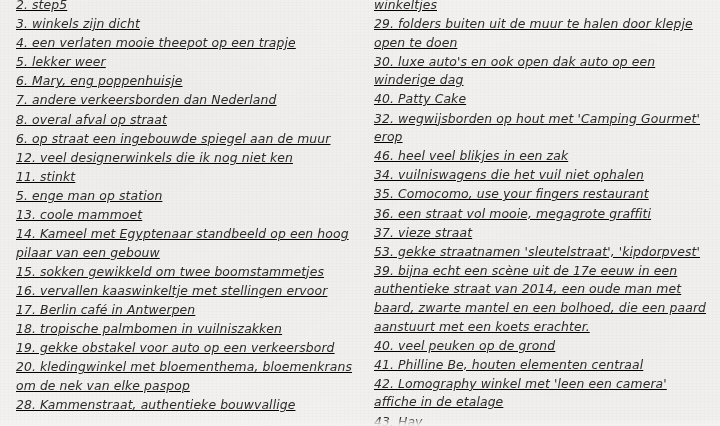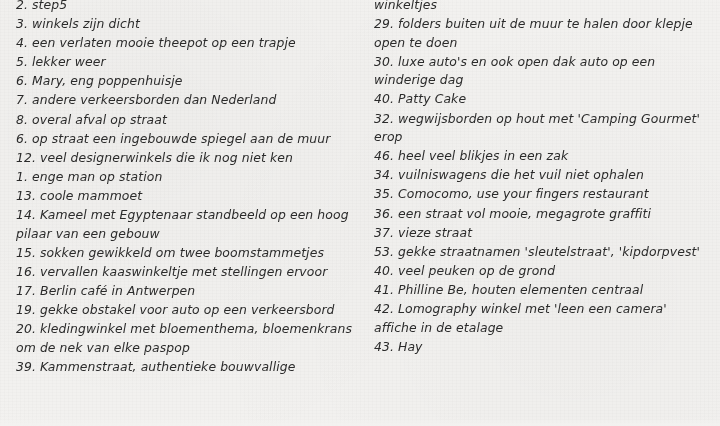--- a/index.html
+++ b/index.html
@@ -19,20 +19,21 @@
     width: 720px;
     height: 426px;
     background-color: #f3f2f0;
     background-image:
       repeating-linear-gradient(0deg, rgba(0,0,0,0.012) 0px, rgba(0,0,0,0.012) 1px, rgba(255,255,255,0) 1px, rgba(255,255,255,0) 3px),
       repeating-linear-gradient(90deg, rgba(0,0,0,0.012) 0px, rgba(0,0,0,0.012) 1px, rgba(255,255,255,0) 1px, rgba(255,255,255,0) 4px),
       radial-gradient(circle at 20% 30%, rgba(0,0,0,0.025) 0%, rgba(0,0,0,0) 55%),
       radial-gradient(circle at 80% 70%, rgba(0,0,0,0.02) 0%, rgba(0,0,0,0) 60%);
     overflow: hidden;
     box-sizing: border-box;
+    text-decoration: underline;
   }
   .columns {
     display: flex;
     flex-direction: row;
     width: 720px;
     height: 426px;
     box-sizing: border-box;
     padding: 0 12px 0 16px;
   }
   .col {
@@ -88,45 +89,48 @@
       <ul class="list">
         <li class="entry">2. step5</li>
         <li class="entry">3. winkels zijn dicht</li>
         <li class="entry">4. een verlaten mooie theepot op een trapje</li>
         <li class="entry">5. lekker weer</li>
         <li class="entry">6. Mary, eng poppenhuisje</li>
         <li class="entry">7. andere verkeersborden dan Nederland</li>
         <li class="entry">8. overal afval op straat</li>
         <li class="entry">6. op straat een ingebouwde spiegel aan de muur</li>
         <li class="entry">12. veel designerwinkels die ik nog niet ken</li>
-        <li class="entry">1. enge man op station</li>
+        <li class="entry">11. stinkt</li>
+        <li class="entry">5. enge man op station</li>
         <li class="entry">13. coole mammoet</li>
         <li class="entry">14. Kameel met Egyptenaar standbeeld op een hoog pilaar van een gebouw</li>
         <li class="entry">15. sokken gewikkeld om twee boomstammetjes</li>
         <li class="entry">16. vervallen kaaswinkeltje met stellingen ervoor</li>
         <li class="entry">17. Berlin café in Antwerpen</li>
+        <li class="entry">18. tropische palmbomen in vuilniszakken</li>
         <li class="entry">19. gekke obstakel voor auto op een verkeersbord</li>
         <li class="entry">20. kledingwinkel met bloementhema, bloemenkrans om de nek van elke paspop</li>
-        <li class="entry">39. Kammenstraat, authentieke bouwvallige</li>
+        <li class="entry">28. Kammenstraat, authentieke bouwvallige</li>
       </ul>
     </div>
 
     <div class="col col-right">
       <ul class="list">
         <li class="entry">winkeltjes</li>
         <li class="entry">29. folders buiten uit de muur te halen door klepje open te doen</li>
         <li class="entry">30. luxe auto's en ook open dak auto op een winderige dag</li>
         <li class="entry">40. Patty Cake</li>
         <li class="entry">32. wegwijsborden op hout met 'Camping Gourmet' erop</li>
         <li class="entry">46. heel veel blikjes in een zak</li>
         <li class="entry">34. vuilniswagens die het vuil niet ophalen</li>
         <li class="entry">35. Comocomo, use your fingers restaurant</li>
         <li class="entry">36. een straat vol mooie, megagrote graffiti</li>
         <li class="entry">37. vieze straat</li>
         <li class="entry">53. gekke straatnamen 'sleutelstraat', 'kipdorpvest'</li>
+        <li class="entry">39. bijna echt een scène uit de 17e eeuw in een authentieke straat van 2014, een oude man met baard, zwarte mantel en een bolhoed, die een paard aanstuurt met een koets erachter.</li>
         <li class="entry">40. veel peuken op de grond</li>
         <li class="entry">41. Philline Be, houten elementen centraal</li>
         <li class="entry">42. Lomography winkel met 'leen een camera' affiche in de etalage</li>
         <li class="entry">43. Hay</li>
       </ul>
     </div>
 
   </div>
   <div class="clip-bottom"></div>
 </div>

